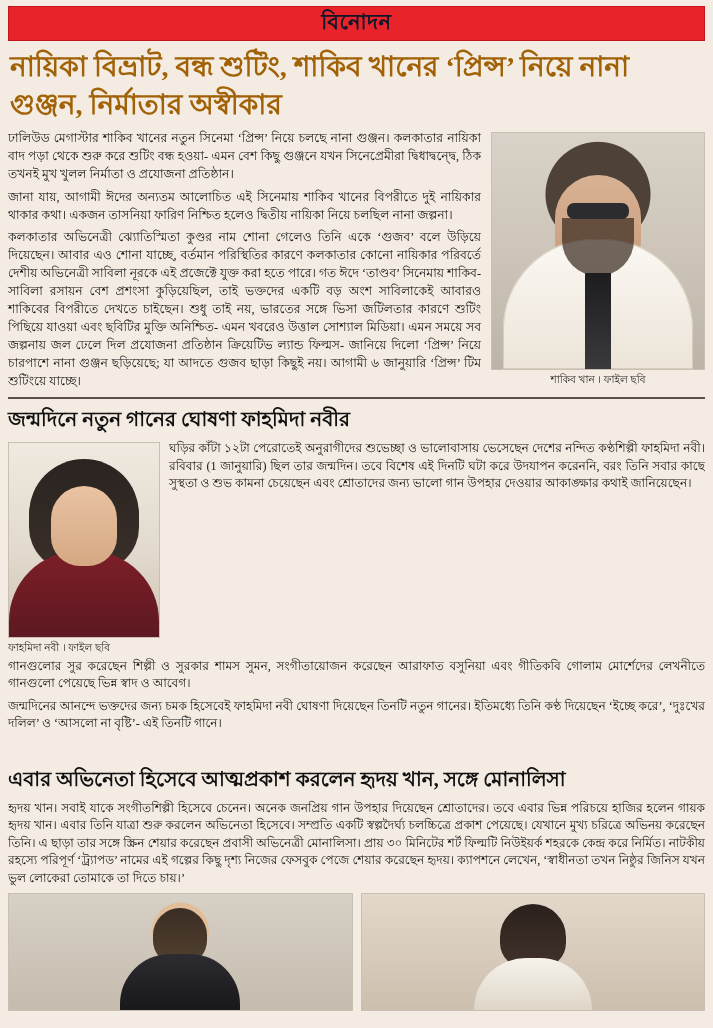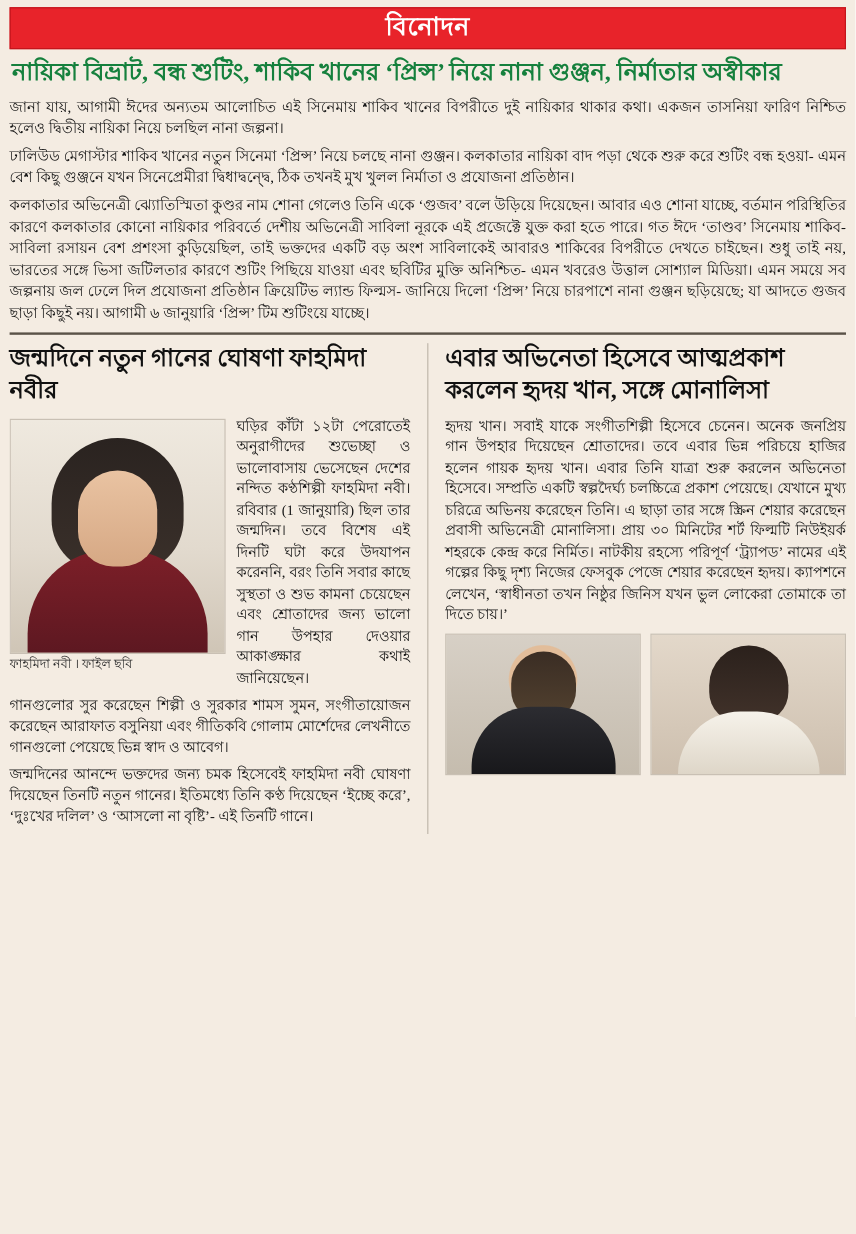--- a/index.html
+++ b/index.html
@@ -20,36 +20,36 @@
     overflow: hidden;
   }
   .masthead {
     background: #e8232a;
     border: 1px solid #c4151c;
     text-align: center;
     padding: 4px 0 6px 0;
     margin-bottom: 7px;
   }
   .masthead-title {
-    color: #ffffff;
+    color: #0f172a;
     font-size: 21px;
     font-weight: bold;
     letter-spacing: 0.5px;
     line-height: 1.1;
     font-family: Liberation Serif, serif;
   }
   .rule-thick {
     border-top: 2px solid #5a5248;
     margin: 6px 0 7px 0;
   }
   .headline {
-    font-size: 20px;
+    font-size: 28px;
     font-weight: bold;
     line-height: 1.35;
-    color: #15803d;
+    color: #a16207;
     margin: 2px 2px 6px 2px;
   }
   .lead-wrap {
     position: relative;
   }
   .figure-right {
     float: right;
     width: 214px;
     margin: 2px 0 4px 10px;
     text-align: center;
@@ -79,20 +79,21 @@
     hyphens: auto;
   }
   .body-text.narrow {
     font-size: 12.1px;
     line-height: 1.45;
   }
   .cols2 {
     display: flex;
     gap: 14px;
     margin-top: 4px;
+    flex-direction: column;
   }
   .col {
     flex: 1 1 0;
     min-width: 0;
   }
   .divider-v {
     width: 1px;
     background: #c0b7ab;
     align-self: stretch;
   }
@@ -101,21 +102,21 @@
     font-weight: bold;
     line-height: 1.35;
     color: #111;
     margin: 0 0 7px 0;
   }
   .inner-flow {
     overflow: hidden;
   }
   .figure-left {
     float: left;
-    width: 180px;
+    width: 152px;
     margin: 2px 9px 3px 0;
   }
   .pair {
     display: flex;
     gap: 8px;
     margin-top: 6px;
   }
   .pair .cell {
     flex: 1 1 0;
   }
@@ -263,23 +264,31 @@
 
 <div class="page">
 
   <div class="masthead">
     <div class="masthead-title">বিনোদন</div>
   </div>
 
   <div class="headline">নায়িকা বিভ্রাট, বন্ধ শুটিং, শাকিব খানের ‘প্রিন্স’ নিয়ে নানা গুঞ্জন, নির্মাতার অস্বীকার</div>
 
   <div class="lead-wrap">
-
+    <div class="figure-right">
+      <div class="photo ph ph-shakib">
+        <div class="beard"></div>
+        <div class="sun"></div>
+        <div class="tie"></div>
+      </div>
+      <div class="caption">শাকিব খান । ফাইল ছবি</div>
+    </div>
+
+    <p class="body-text">ঢালিউড মেগাস্টার শাকিব খানের নতুন সিনেমা ‘প্রিন্স’ নিয়ে চলছে নানা গুঞ্জন। কলকাতার নায়িকা বাদ পড়া থেকে শুরু করে শুটিং বন্ধ হওয়া- এমন বেশ কিছু গুঞ্জনে যখন সিনেপ্রেমীরা দ্বিধাদ্বন্দ্বে, ঠিক তখনই মুখ খুলল নির্মাতা ও প্রযোজনা প্রতিষ্ঠান।</p>
     <p class="body-text">জানা যায়, আগামী ঈদের অন্যতম আলোচিত এই সিনেমায় শাকিব খানের বিপরীতে দুই নায়িকার থাকার কথা। একজন তাসনিয়া ফারিণ নিশ্চিত হলেও দ্বিতীয় নায়িকা নিয়ে চলছিল নানা জল্পনা।</p>
-    <p class="body-text">ঢালিউড মেগাস্টার শাকিব খানের নতুন সিনেমা ‘প্রিন্স’ নিয়ে চলছে নানা গুঞ্জন। কলকাতার নায়িকা বাদ পড়া থেকে শুরু করে শুটিং বন্ধ হওয়া- এমন বেশ কিছু গুঞ্জনে যখন সিনেপ্রেমীরা দ্বিধাদ্বন্দ্বে, ঠিক তখনই মুখ খুলল নির্মাতা ও প্রযোজনা প্রতিষ্ঠান।</p>
     <p class="body-text">কলকাতার অভিনেত্রী ঝ্যোতিস্মিতা কুণ্ডর নাম শোনা গেলেও তিনি একে ‘গুজব’ বলে উড়িয়ে দিয়েছেন। আবার এও শোনা যাচ্ছে, বর্তমান পরিস্থিতির কারণে কলকাতার কোনো নায়িকার পরিবর্তে দেশীয় অভিনেত্রী সাবিলা নূরকে এই প্রজেক্টে যুক্ত করা হতে পারে। গত ঈদে ‘তাণ্ডব’ সিনেমায় শাকিব-সাবিলা রসায়ন বেশ প্রশংসা কুড়িয়েছিল, তাই ভক্তদের একটি বড় অংশ সাবিলাকেই আবারও শাকিবের বিপরীতে দেখতে চাইছেন। শুধু তাই নয়, ভারতের সঙ্গে ভিসা জটিলতার কারণে শুটিং পিছিয়ে যাওয়া এবং ছবিটির মুক্তি অনিশ্চিত- এমন খবরেও উত্তাল সোশ্যাল মিডিয়া। এমন সময়ে সব জল্পনায় জল ঢেলে দিল প্রযোজনা প্রতিষ্ঠান ক্রিয়েটিভ ল্যান্ড ফিল্মস- জানিয়ে দিলো ‘প্রিন্স’ নিয়ে চারপাশে নানা গুঞ্জন ছড়িয়েছে; যা আদতে গুজব ছাড়া কিছুই নয়। আগামী ৬ জানুয়ারি ‘প্রিন্স’ টিম শুটিংয়ে যাচ্ছে।</p>
   </div>
 
   <div class="rule-thick"></div>
 
   <div class="cols2">
 
     <div class="col">
       <div class="subhead">জন্মদিনে নতুন গানের ঘোষণা ফাহমিদা নবীর</div>
       <div class="inner-flow">

